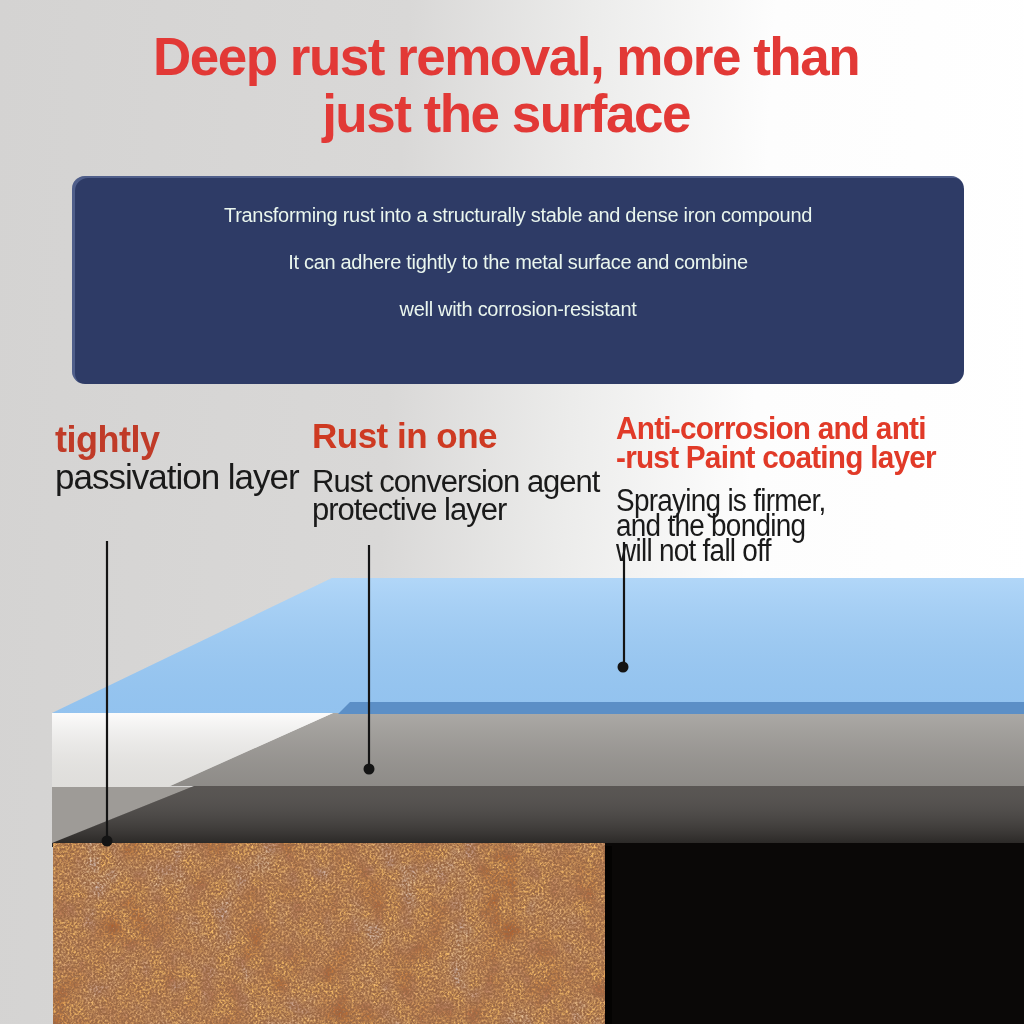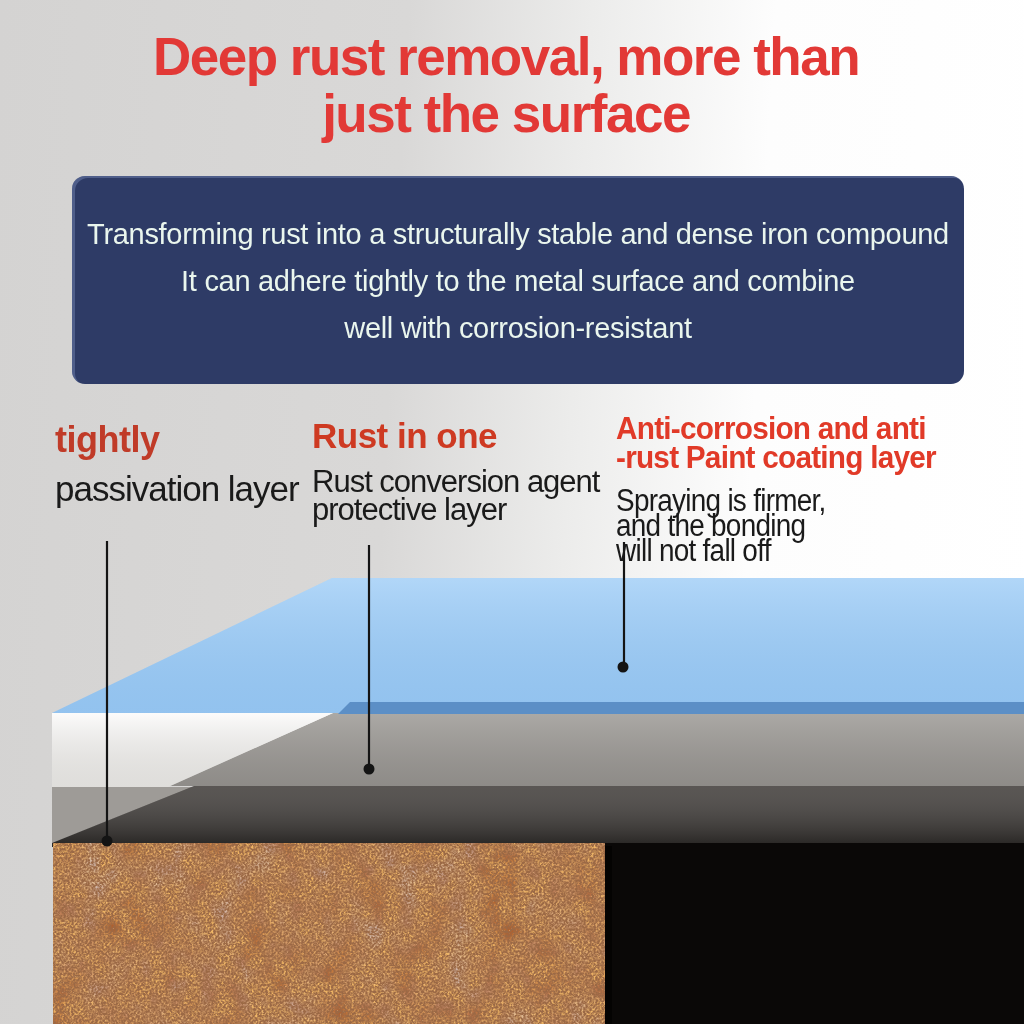--- a/index.html
+++ b/index.html
@@ -13,28 +13,28 @@
   }
   #layer-svg{position:absolute;left:0;top:0;width:1024px;height:1024px;z-index:1;}
   .txt{position:absolute;z-index:2;}
   .title{
     left:0;top:28px;width:1012px;text-align:center;
     font-size:53px;line-height:57px;font-weight:700;letter-spacing:-1.5px;
   }
   .infobox{
     left:72px;top:176px;width:892px;height:208px;border-radius:13px;
     box-shadow:inset 3px 2px 0 rgba(140,160,205,0.35);
-    text-align:center;padding-top:35px;box-sizing:border-box;
-    font-size:29px;line-height:47px;letter-spacing:-0.3px;
+    text-align:center;padding-top:16px;box-sizing:border-box;
+    font-size:20px;line-height:47px;letter-spacing:-0.3px;
   }
   .label-block{white-space:nowrap;}
   .lbl-h{font-weight:700;}
   #label-1{left:55px;top:421px;}
   #label-1 .lbl-h{font-size:36px;line-height:38px;letter-spacing:-0.5px;}
-  #label-1 .lbl-b{font-size:35px;line-height:36px;margin-top:12px;letter-spacing:-1px;color:#1a1a1a;}
+  #label-1 .lbl-b{font-size:35px;line-height:36px;margin-top:0;letter-spacing:-1px;color:#1a1a1a;}
   #label-2{left:312px;top:417px;}
   #label-2 .lbl-h{font-size:35px;line-height:37px;letter-spacing:-0.5px;}
   #label-2 .lbl-b{font-size:31px;line-height:28px;margin-top:14px;letter-spacing:-1px;color:#1a1a1a;}
   #label-3{left:616px;top:414px;}
   #label-3 .lbl-h{font-size:31px;line-height:29px;letter-spacing:-0.8px;transform:scaleX(0.96);transform-origin:left top;}
   #label-3 .lbl-b{font-size:31px;line-height:25px;margin-top:16px;letter-spacing:-0.8px;color:#1a1a1a;
                   transform:scaleX(0.9);transform-origin:left top;}
 </style>
 </head>
 <body>

